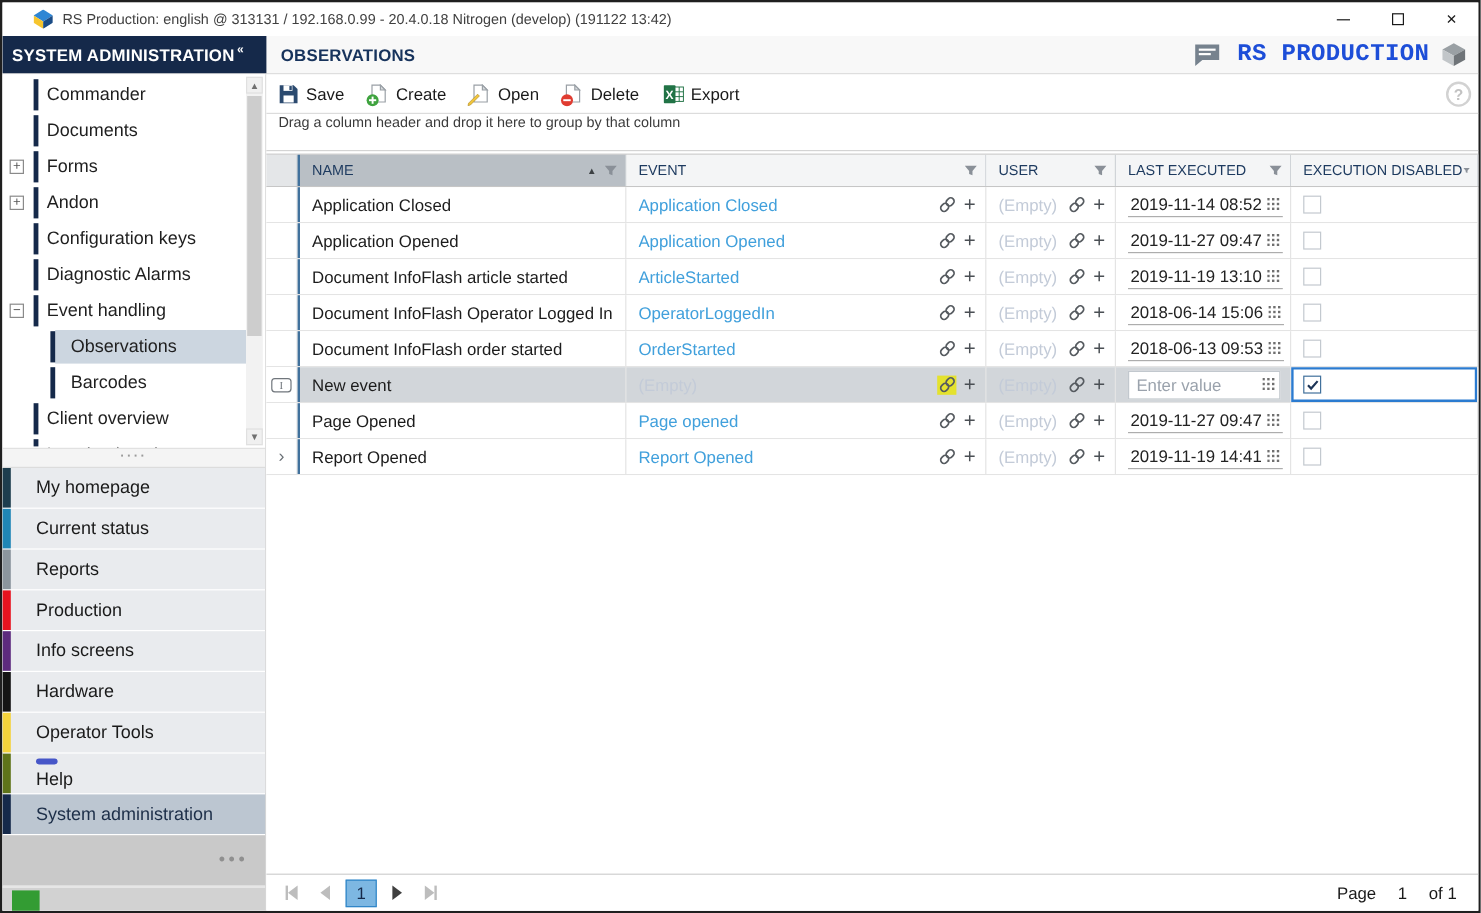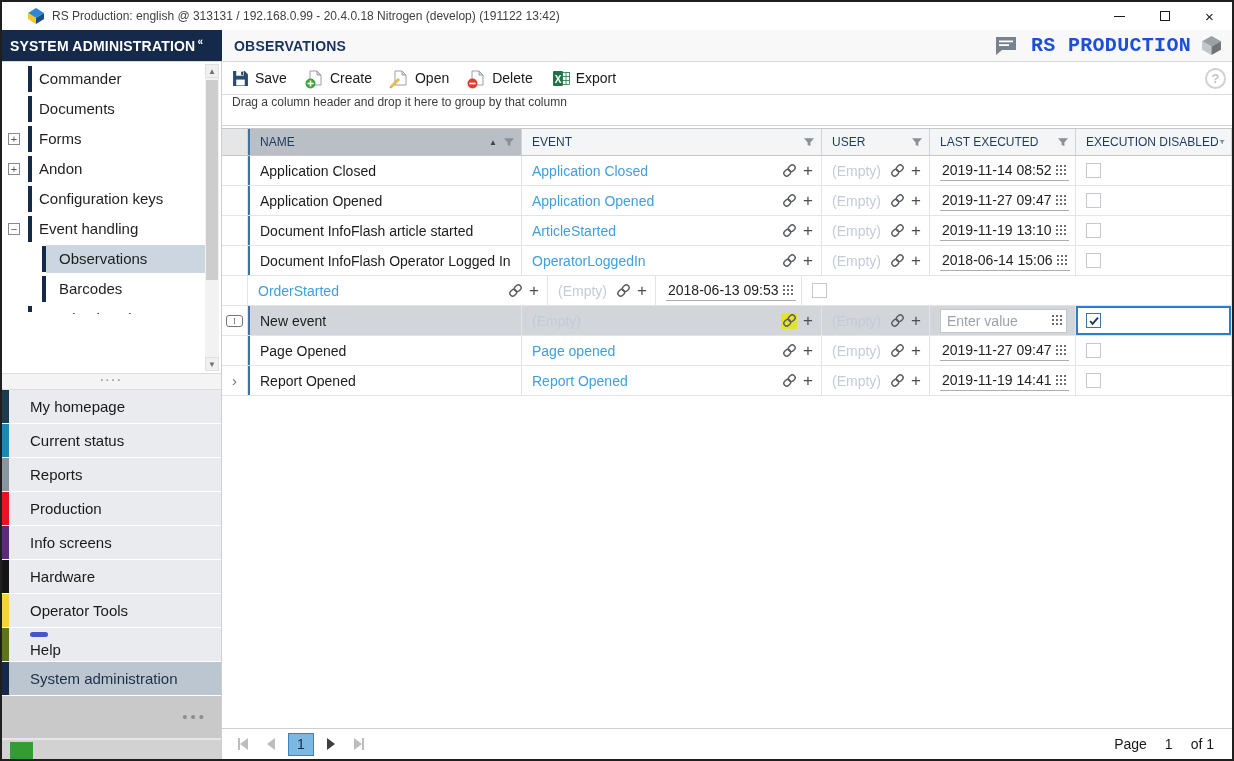--- a/index.html
+++ b/index.html
@@ -237,34 +237,44 @@
     <span class="bar"></span>
     <span class="lbl">Andon</span>
   </div>
             <div class="tree-item lvl1">
 
     <span class="bar"></span>
     <span class="lbl">Configuration keys</span>
   </div>
             <div class="tree-item lvl1">
 
+    <span class="bar"></span>
+    <span class="lbl">Diagnostic Alarms</span>
+  </div>
+            <div class="tree-item lvl1">
+
     <span class="expander" style="display: block;">−</span>
     <span class="bar"></span>
     <span class="lbl">Event handling</span>
   </div>
             <div class="tree-item lvl2 selected">
     <span class="selbg" style="display: block;"></span>
 
     <span class="bar"></span>
     <span class="lbl">Observations</span>
   </div>
             <div class="tree-item lvl2">
 
     <span class="bar"></span>
     <span class="lbl">Barcodes</span>
+  </div>
+            <div class="tree-item lvl1">
+
+    <span class="bar"></span>
+    <span class="lbl">Client overview</span>
   </div>
             <div class="tree-item lvl1" style="height: 10px; overflow: hidden;">
 
     <span class="bar"></span>
     <span class="lbl">Logging locations</span>
   </div>
           </div>
         <div class="tree-scroll">
           <div class="arr up">▲</div>
           <div class="thumb"></div>
@@ -610,20 +620,23 @@
     <div class="cell c-dis">
       <span class="checkbox">
         
       </span>
     </div>
   </div>
           <div class="grid-row">
     <div class="cell c-ind">
       
       
+    </div>
+    <div class="cell c-name">
+      <span class="name-text">Document InfoFlash order started</span>
     </div>
     <div class="cell c-event">
       <a class="event-link" href="#">OrderStarted</a>
       <span class="cell-icons">
         <span class="icon-link">
                   <svg width="15" height="15" viewBox="0 0 16 16">
                     <use href="#i-chain"></use>
                   </svg>
                 </span>
         <span class="icon-plus">+</span>

